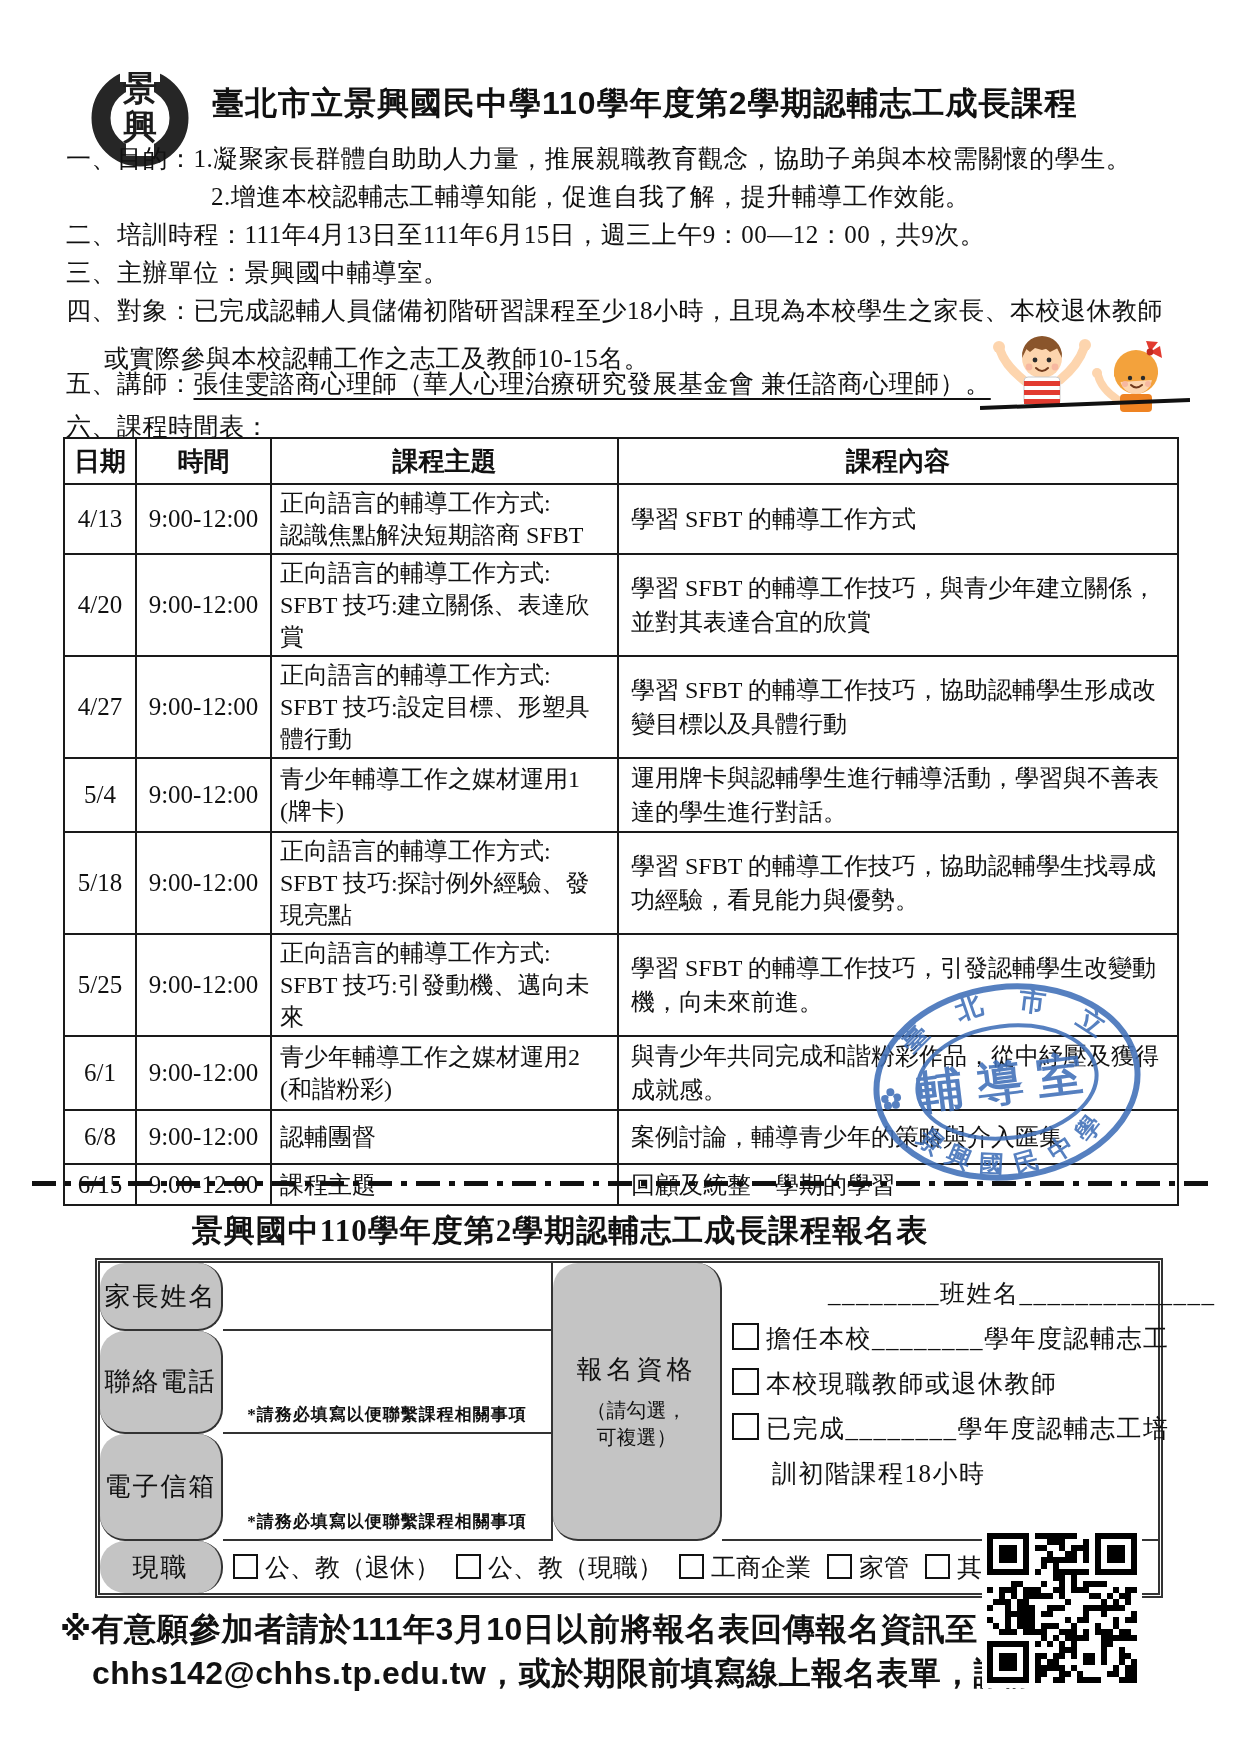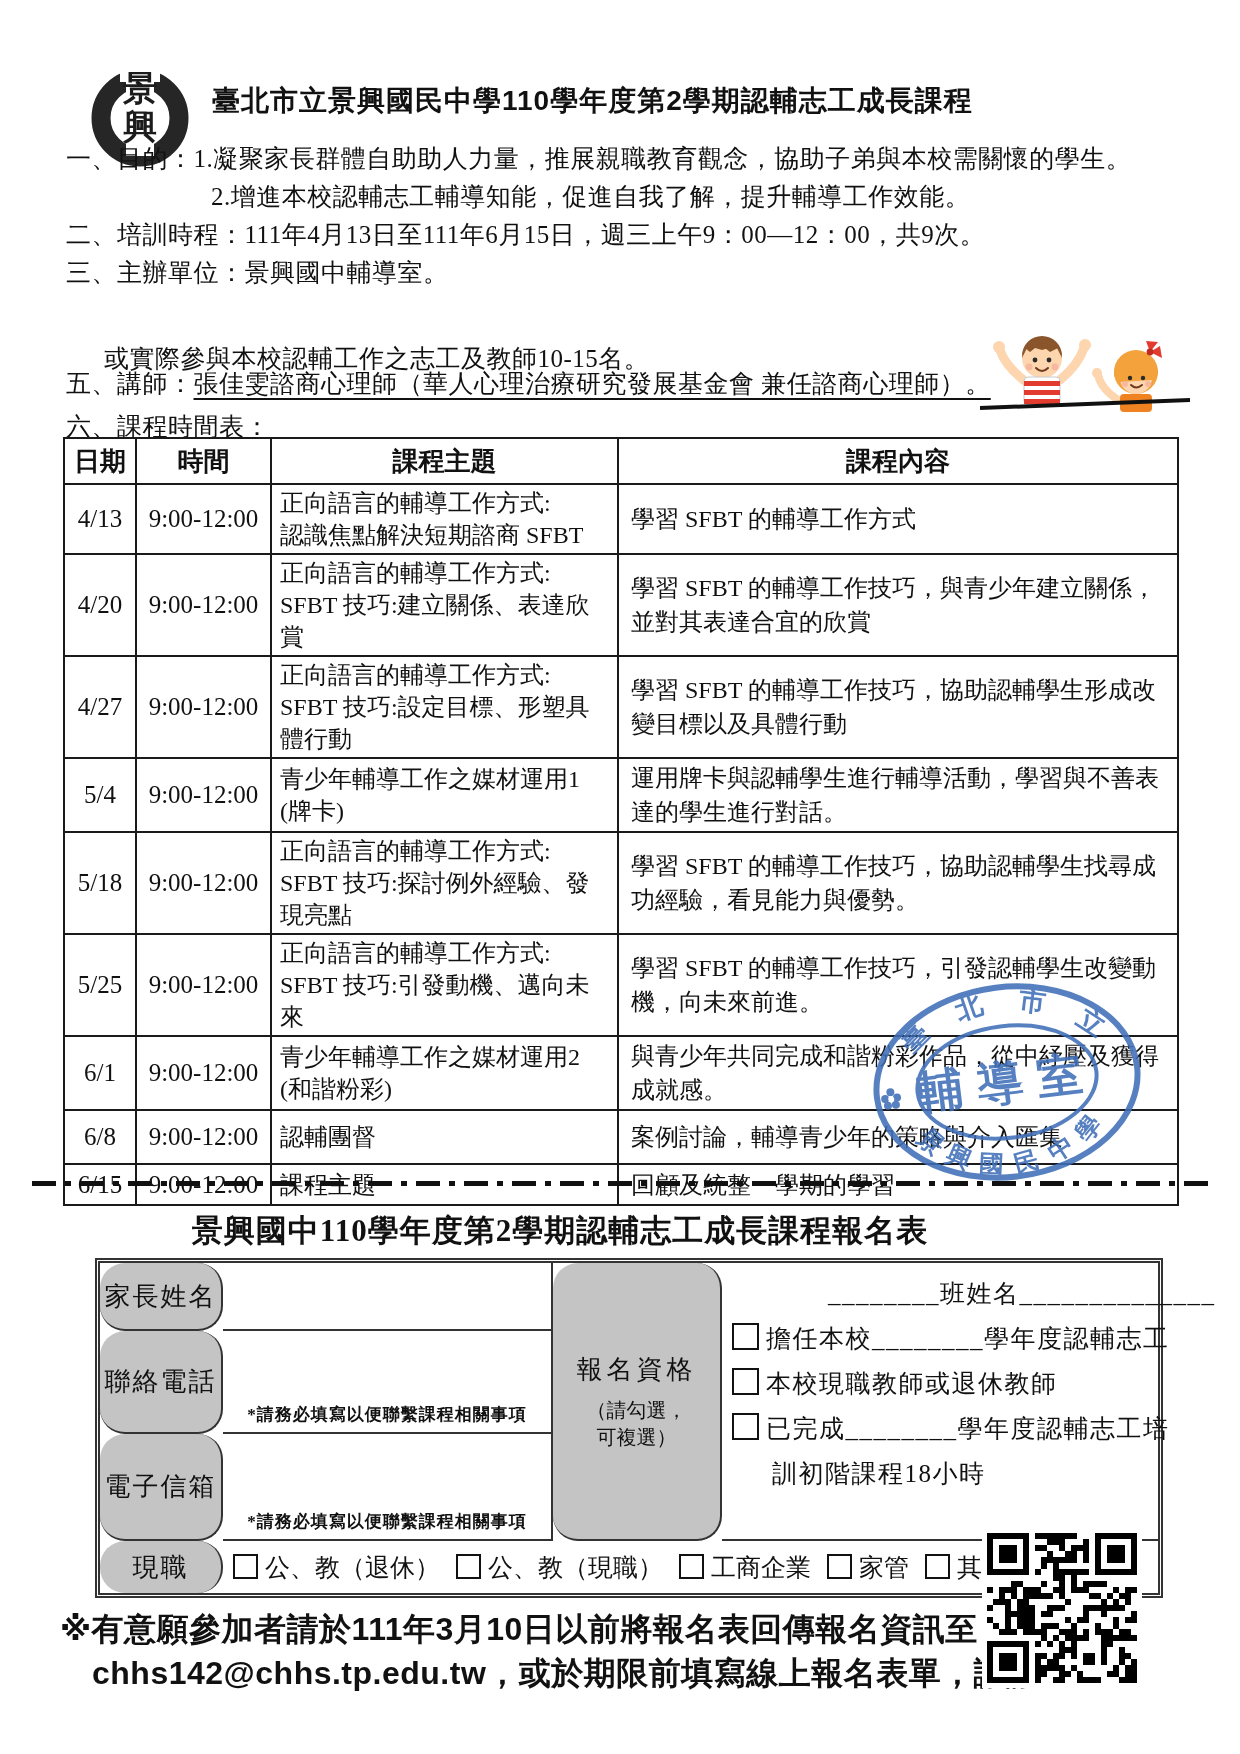--- a/index.html
+++ b/index.html
@@ -1,21 +1,21 @@
 <!DOCTYPE html>
 <html><head>
 <meta charset="utf-8">
 <style>
   html,body{margin:0;padding:0;background:#888;}
   .page{position:relative;width:1240px;height:1754px;background:#ffffff;
         font-family:"Liberation Serif","DejaVu Serif",serif;color:#111;overflow:hidden;margin:0 auto;}
   .abs{position:absolute;}
   .pre{white-space:pre-line;}
   
-  .doc-title{font-size:28px;font-weight:bold;font-family:"Liberation Sans","DejaVu Sans",sans-serif;
+  .doc-title{font-size:32px;font-weight:bold;font-family:"Liberation Sans","DejaVu Sans",sans-serif;
              letter-spacing:1px;white-space:nowrap;}
   
   .line{font-size:25px;white-space:nowrap;letter-spacing:0.5px;}
   .uline{text-decoration:underline;text-underline-offset:6px;}
   
   table.course{border-collapse:collapse;table-layout:fixed;width:1114px;}
   .course th,.course td{border:2px solid #1a1a1a;vertical-align:middle;}
   .course th{font-size:26px;font-weight:bold;height:42px;}
   .c-date,.c-time{text-align:center;font-size:25px;}
   .c-topic{font-size:24px;padding:2px 8px;line-height:32px;}
@@ -63,20 +63,21 @@
       <text x="54" y="82" text-anchor="middle" font-size="34" font-weight="bold" fill="#1c1c1c" font-family="'Liberation Serif',serif">興</text>
     </svg>
   </div>
 
   <div class="abs doc-title" style="left:212px;top:82px;">臺北市立景興國民中學110學年度第2學期認輔志工成長課程</div>
 
   <div class="abs line" style="left:66px;top:142px;">一、目的：1.凝聚家長群體自助助人力量，推展親職教育觀念，協助子弟與本校需關懷的學生。</div>
   <div class="abs line" style="left:211px;top:180px;">2.增進本校認輔志工輔導知能，促進自我了解，提升輔導工作效能。</div>
   <div class="abs line" style="left:66px;top:218px;">二、培訓時程：111年4月13日至111年6月15日，週三上午9：00—12：00，共9次。</div>
   <div class="abs line" style="left:66px;top:256px;">三、主辦單位：景興國中輔導室。</div>
+  <div class="abs line" style="left:66px;top:294px;">四、對象：已完成認輔人員儲備初階研習課程至少18小時，且現為本校學生之家長、本校退休教師</div>
   <div class="abs line" style="left:104px;top:331px;margin-top:11px;">或實際參與本校認輔工作之志工及教師10-15名。</div>
   <div class="abs line" style="left:66px;top:367px;">
     <span>五、講師：</span><span class="uline">張佳雯諮商心理師（華人心理治療研究發展基金會 兼任諮商心理師）。</span>
   </div>
   <div class="abs line" style="left:66px;top:410px;">六、課程時間表：</div>
 
   <div class="abs" style="left:980px;top:320px;">
     <svg width="210" height="95" viewBox="0 0 210 95">
 
       <path d="M46 62 C33 52 24 42 20 30" stroke="#fdd5ae" stroke-width="9" fill="none" stroke-linecap="round"></path>

